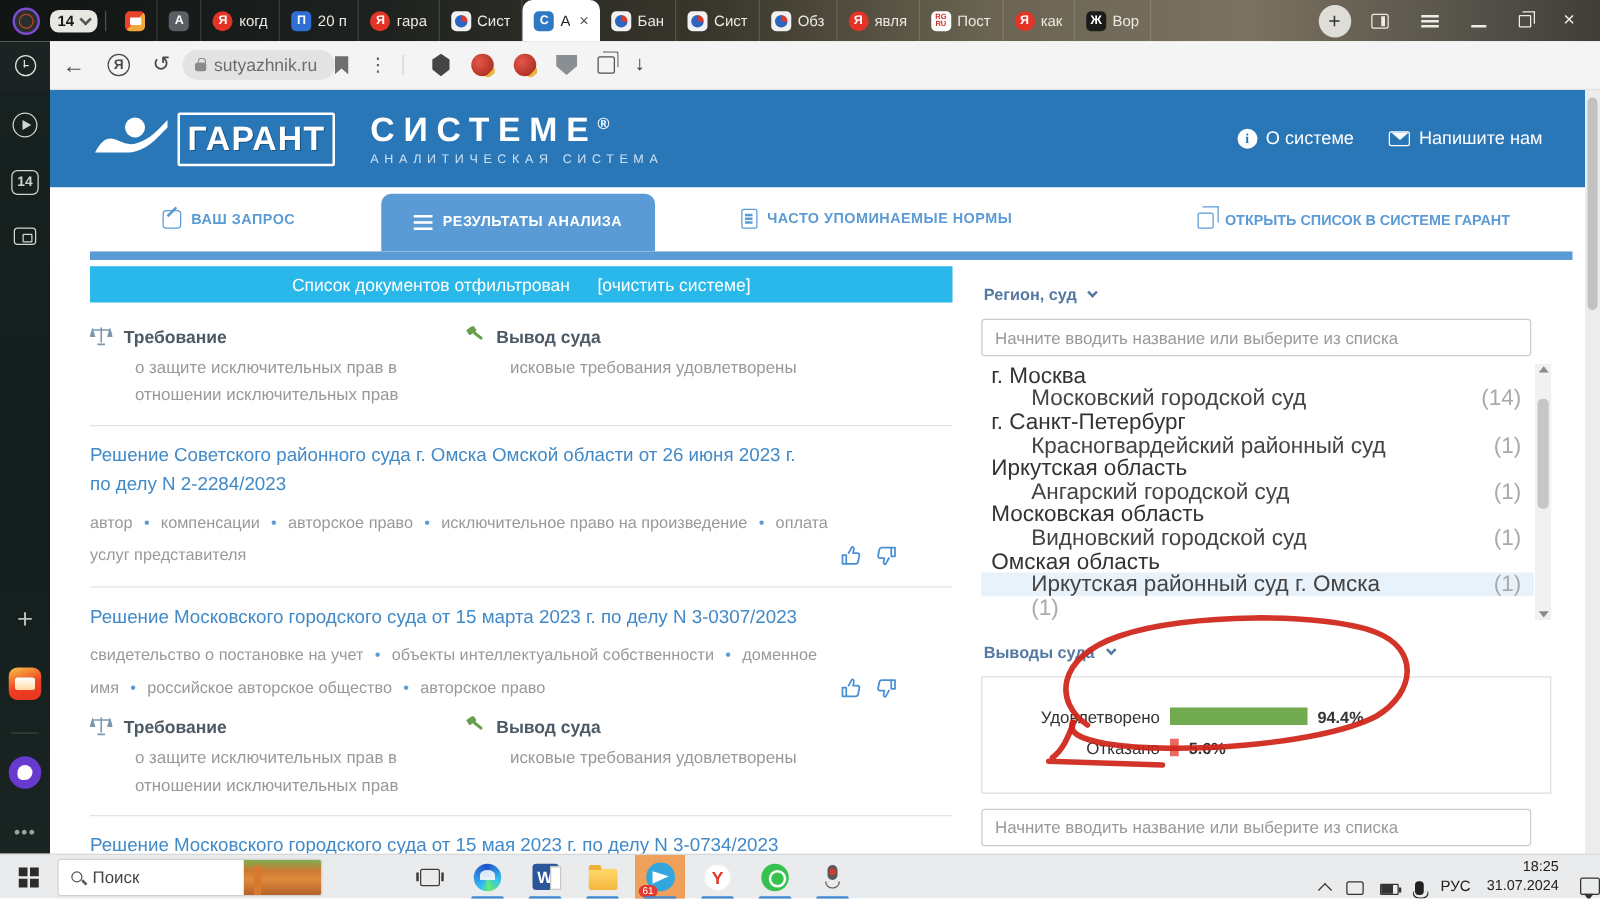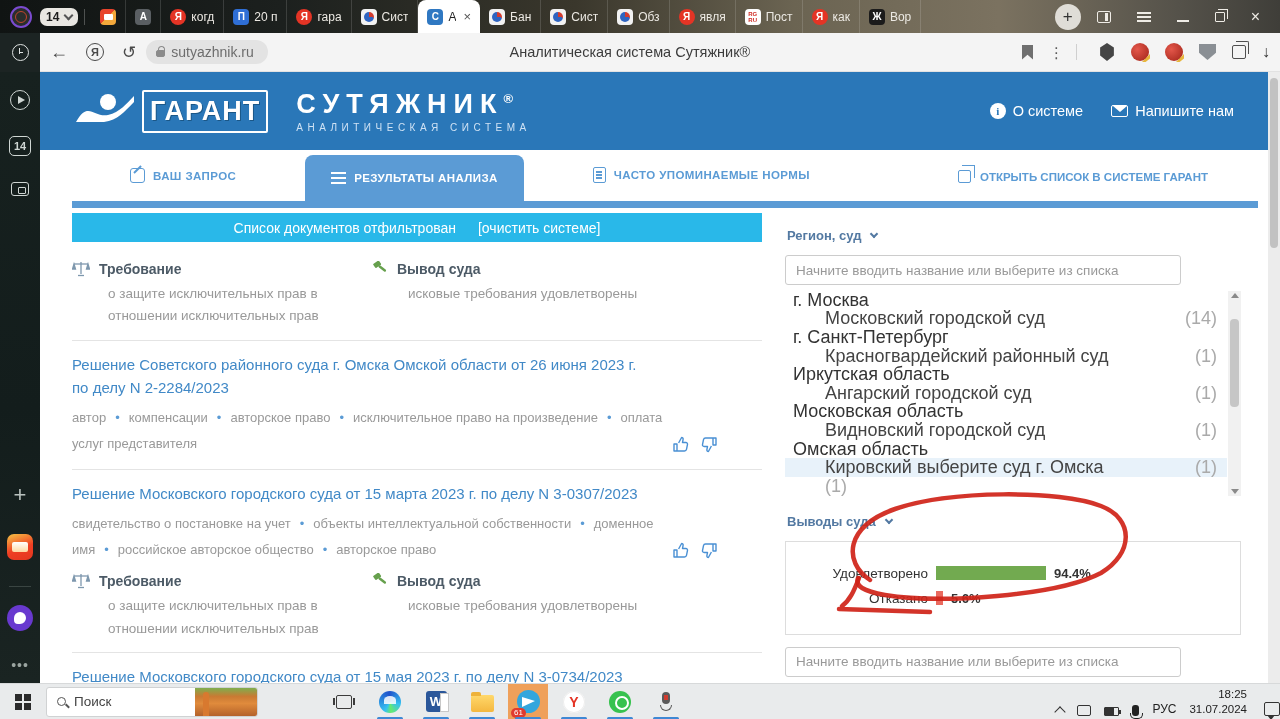--- a/index.html
+++ b/index.html
@@ -135,21 +135,21 @@
   .reqcol.wide { width:auto; }
   .reqhead { display:flex; align-items:center; gap:9px; font-weight:bold; color:#4c5a66; font-size:14px;}
   .reqbody { color:#999; font-size:13.5px; line-height:1.65; margin:6px 0 0 36px; max-width:250px;}
   .reqbody.concl { max-width:320px;}
   .scales-ic svg, .gavel-ic svg { display:block;}
 
   
   .side-col { flex:1; padding:20px 8px 0 15px; background:#fff;}
   .side-head { color:#5379a2; font-weight:bold; font-size:13px; display:flex; align-items:center; gap:10px; margin:0 0 12px 2px;}
   .side-head .chev { border-color:#5379a2; width:6px; height:6px;}
-  .side-input { width:396px; height:30px; border:1px solid #ccc; border-radius:3px; background:#fff; padding:0 10px; font-size:13.5px; color:#333; font-family:inherit;}
+  .side-input { width:440px; height:30px; border:1px solid #ccc; border-radius:3px; background:#fff; padding:0 10px; font-size:13.5px; color:#333; font-family:inherit;}
   .side-input::placeholder { color:#999;}
   .courtlist-wrap { position:relative; width:456px; margin-top:6px;}
   .courtlist { width:442px; }
   .rrow { height:18.6px; display:flex; align-items:center; font-size:18px; color:#333;}
   .rrow.region { padding-left:8px; }
   .rrow.court { padding-left:40px; color:#444; }
   .rrow.court .cname { flex:1;}
   .rrow.court .ccount { color:#aaa; padding-right:10px;}
   .rrow.court.sel { background:#e8f2fa;}
   .mini-scroll { position:absolute; right:0; top:0; bottom:0; width:13px; background:#f1f1f1; display:flex; flex-direction:column; align-items:center; justify-content:space-between; padding:2px 0;}
@@ -299,21 +299,20 @@
     <div class="histbox">
         <span class="clock-ic"></span>
       </div>
     <span class="navbtn">←</span>
     <span class="ya-circle">Я</span>
     <span class="reload">↻</span>
     <span class="urlpill">
       <span class="lock-ic"></span>
       <span>sutyazhnik.ru</span>
     </span>
-    <span class="pagetitle">Аналитическая система Сутяжник®</span>
     <div class="tb-icons">
       <span class="bookmark-ic"></span>
       <span class="dots3">⋮</span>
       <span class="vdiv" style="background:#cfcfcf"></span>
       <span class="ext-pin"></span>
       <span class="ext-red"></span>
       <span class="ext-red"></span>
       <span class="ext-shield"></span>
       <span class="ext-copy"></span>
       <span class="dl-ic">↓</span>
@@ -338,21 +337,21 @@
       <div class="garant-logo">
         <span class="glogo-swoosh">
           <svg width="62" height="46" viewBox="0 0 62 46">
             <circle cx="34" cy="14" r="8" fill="#fff"></circle>
             <path d="M2 34 C14 12 20 30 34 27 C46 24 52 16 60 8 L60 14 C50 24 44 32 30 34 Z" fill="#fff"></path>
           </svg>
         </span>
         <span class="glogo-word">ГАРАНТ</span>
       </div>
       <div class="brandblock">
-        <div class="brand-main"><span>СУТЯЖНИК</span><span class="brand-reg">®</span></div>
+        <div class="brand-main"><span>СИСТЕМЕ</span><span class="brand-reg">®</span></div>
         <div class="brand-sub">АНАЛИТИЧЕСКАЯ СИСТЕМА</div>
       </div>
       <div class="hdr-links">
         <span class="hdr-link">
           <span class="info-ic">i</span>
           <span>О системе</span>
         </span>
         <span class="hdr-link">
           <span class="mail-ic"></span>
           <span>Напишите нам</span>
@@ -524,21 +523,21 @@
                 <span class="cname">Ангарский городской суд</span>
                 <span class="ccount">(1)</span>
               </div>
               <div class="rrow region">Московская область</div>
               <div class="rrow court">
                 <span class="cname">Видновский городской суд</span>
                 <span class="ccount">(1)</span>
               </div>
               <div class="rrow region">Омская область</div>
               <div class="rrow court sel">
-                <span class="cname">Кировский выберите суд г. Омска</span>
+                <span class="cname">Иркутская районный суд г. Омска</span>
                 <span class="ccount">(1)</span>
               </div>
               <div class="rrow court">
                 <span class="ccount">(1)</span>
               </div>
             </div>
           <div class="mini-scroll">
             <span class="ms-arrow ms-up"></span>
             <span class="ms-thumb"></span>
             <span class="ms-arrow ms-down"></span>

